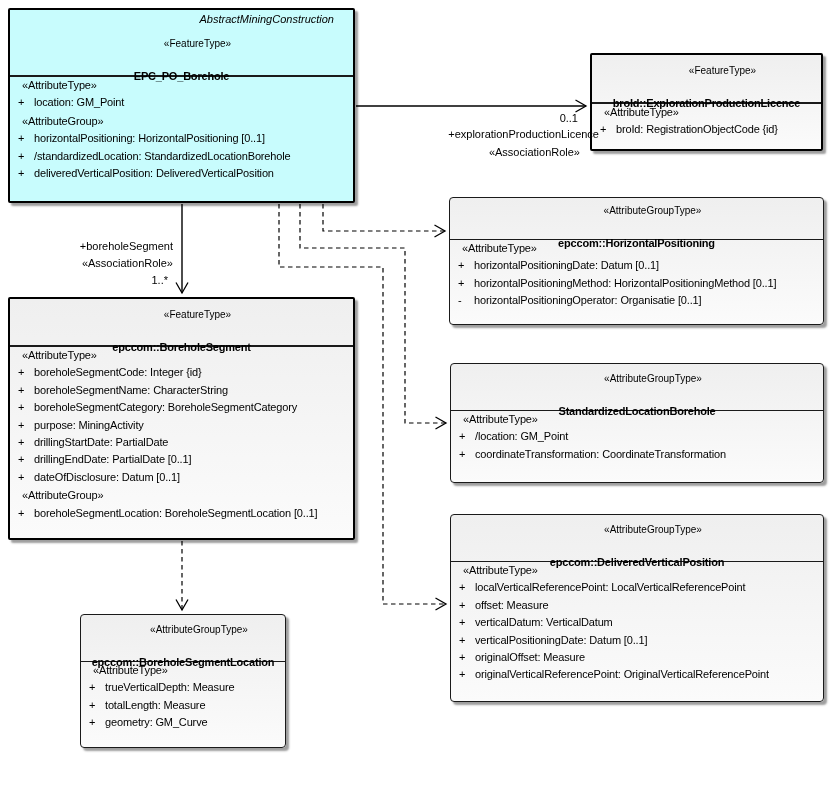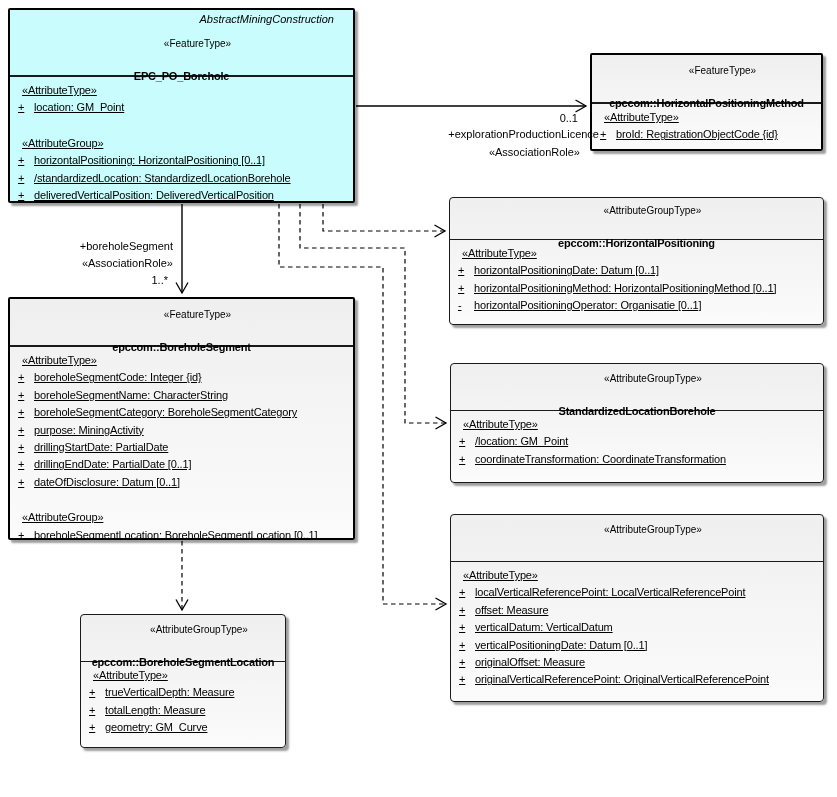--- a/index.html
+++ b/index.html
@@ -16,26 +16,26 @@
 
   .box-header{box-sizing:border-box;position:relative;text-align:center;
               border-bottom:1.3px solid #1a1a1a;}
   .uml-box.thick .box-header{border-bottom-width:2px;}
   .stereo-line{font-size:10px;line-height:16px;margin-left:32px;}
   .name-line{font-size:11px;font-weight:bold;line-height:16px;margin-top:16px;
              white-space:nowrap;letter-spacing:-0.2px;}
   .annotation{position:absolute;top:3px;right:19px;font-size:11px;font-style:italic;
               white-space:nowrap;}
 
-  .box-body{box-sizing:border-box;padding-top:5px;text-decoration:underline;}
+  .box-body{box-sizing:border-box;}
   .row{font-size:11px;line-height:17.4px;white-space:nowrap;display:flex;
        letter-spacing:-0.15px;}
   .row.stereo{padding-left:12px;display:block;}
   .box-body .row.stereo + .row.attr{margin-top:0;}
-  .box-body .row.attr + .row.stereo{margin-top:18px;}
+  .box-body .row.attr + .row.stereo{margin-top:1px;}
   .row .vis{display:inline-block;width:16px;padding-left:8px;flex:0 0 auto;}
   .row .txt{display:inline-block;white-space:nowrap;}
 
   .edge-label{position:absolute;font-size:11px;line-height:14px;text-align:right;
               white-space:nowrap;}
 
   #connectors{position:absolute;inset:0;pointer-events:none;}
 </style>
 </head>
 <body>
@@ -66,21 +66,21 @@
         <div class="row attr">
           <span class="vis">+</span>
           <span class="txt">deliveredVerticalPosition: DeliveredVerticalPosition</span>
         </div>
       </div>
   </div>
 
   <div class="uml-box thick" style="left:590px;top:53px;width:233px;height:98px;">
     <div class="box-header" style="height:49px;padding-top:8px;">
       <div class="stereo-line">«FeatureType»</div>
-      <div class="name-line">epccom::HorizontalPositioningMethod</div>
+      <div class="name-line">broId::ExplorationProductionLicence</div>
     </div>
     <div class="box-body">
         <div class="row stereo">«AttributeType»</div>
         <div class="row attr">
           <span class="vis">+</span>
           <span class="txt">broId: RegistrationObjectCode {id}</span>
         </div>
       </div>
   </div>
 
@@ -120,20 +120,21 @@
         <div class="row attr">
           <span class="vis">+</span>
           <span class="txt">coordinateTransformation: CoordinateTransformation</span>
         </div>
       </div>
   </div>
 
   <div class="uml-box" style="left:450px;top:514px;width:374px;height:188px;">
     <div class="box-header" style="height:47px;padding-top:7px;">
       <div class="stereo-line">«AttributeGroupType»</div>
+      <div class="name-line">epccom::DeliveredVerticalPosition</div>
     </div>
     <div class="box-body">
         <div class="row stereo">«AttributeType»</div>
         <div class="row attr">
           <span class="vis">+</span>
           <span class="txt">localVerticalReferencePoint: LocalVerticalReferencePoint</span>
         </div>
         <div class="row attr">
           <span class="vis">+</span>
           <span class="txt">offset: Measure</span>

